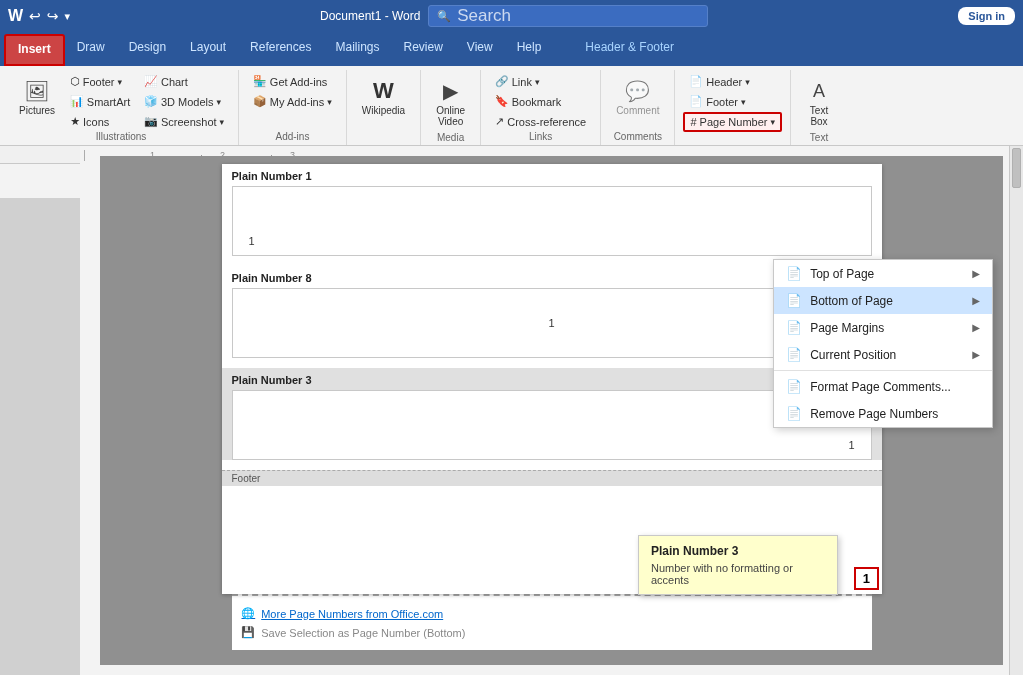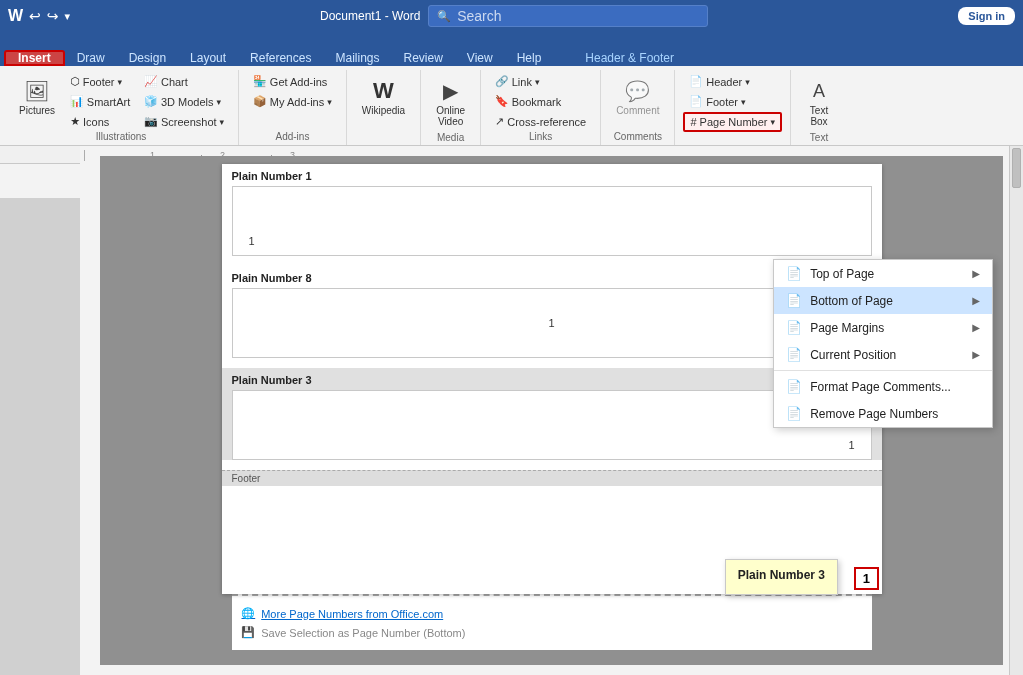--- a/index.html
+++ b/index.html
@@ -47,23 +47,23 @@
       align-items: flex-end;
       padding-left: 4px;
       height: 34px;
     }
     .ribbon-tab {
       padding: 6px 12px;
       color: #cce4ff;
       font-size: 12px;
       cursor: pointer;
       border-radius: 3px 3px 0 0;
-      height: 16px;
-      display: flex;
-      align-items: center;
+      height: 32px;
+      display: flex;
+      align-items: flex-start;
     }
     .ribbon-tab.highlighted {
       background: #c44;
       color: white;
       border: 2px solid #c00;
       font-weight: 600;
     }
     .ribbon-tab.context {
       color: #a8d4ff;
       font-size: 12px;
@@ -326,21 +326,21 @@
     <div class="title-bar-left">
       <span style="color:white;font-size:16px;font-weight:bold;">W</span>
       <span style="color:white;font-size:14px;">↩</span>
       <span style="color:white;font-size:14px;">↪</span>
       <span style="color:white;font-size:11px;">▾</span>
     </div>
     <div class="title-bar-center">
       <span style="color:white;font-size:12px;">Document1 - Word</span>
       <div class="search-box">
         <span>🔍</span>
-        <span style="color:#ccd9f0;font-size:14px;">Search</span>
+        <span style="color:#ccd9f0;font-size:17px;">Search</span>
       </div>
     </div>
     <div>
       <button class="sign-in-btn">Sign in</button>
     </div>
   </div>
 
   <div class="ribbon-tabs">
     <div class="ribbon-tab highlighted">
       <span>Insert</span>
@@ -614,20 +614,21 @@
         <span>Format Page Comments...</span>
       </div>
       <div class="menu-item">
         <span style="font-size:13px;">📄</span>
         <span>Remove Page Numbers</span>
       </div>
     </div>
 
     <div class="tooltip-popup" style="bottom:80px;right:185px;position:absolute;z-index:200;">
       <div class="tooltip-title">Plain Number 3</div>
+      <div class="tooltip-desc">Number with no formatting or accents</div>
     </div>
 
     <div style="position:absolute;bottom:85px;right:144px;border:2px solid #c00;background:white;padding:2px 7px;font-size:13px;font-weight:bold;z-index:300;">
       <span>1</span>
     </div>
 
   </div>
 
 </div>
 

